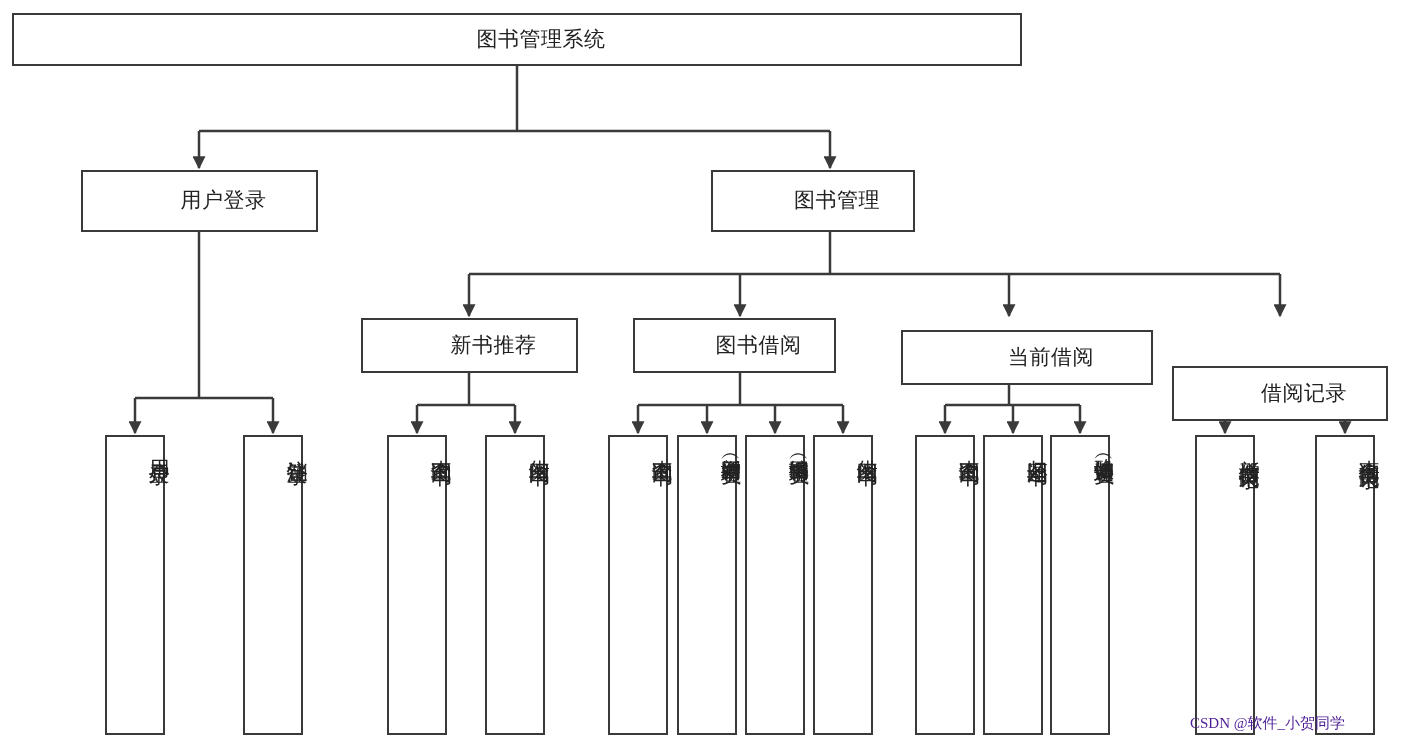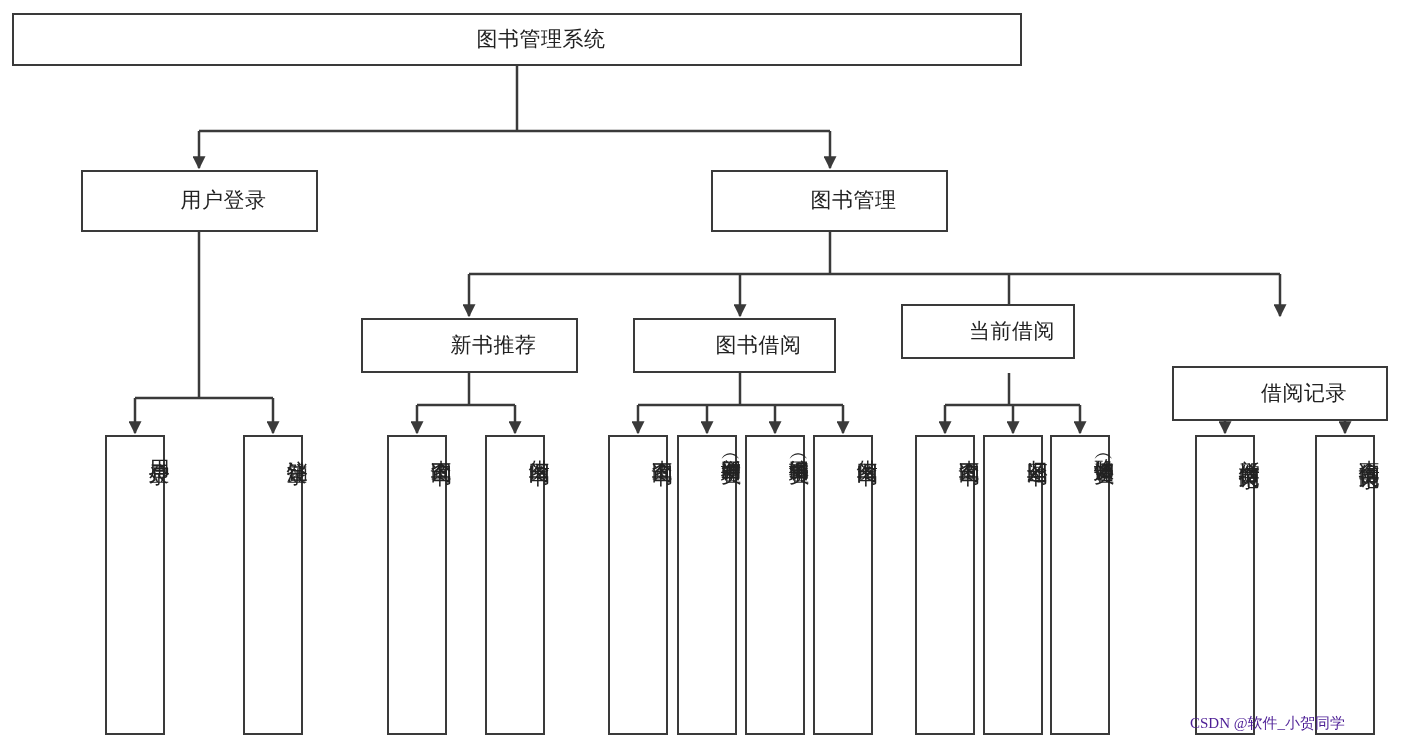--- a/index.html
+++ b/index.html
@@ -136,31 +136,31 @@
     </g>
   </svg>
 
   <div class="node horiz" style="left: 12px; top: 13px; width: 1010px; height: 53px;">
     <span class="label">图书管理系统</span>
   </div>
 
   <div class="node horiz" style="left: 81px; top: 170px; width: 237px; height: 62px;">
     <span class="label">用户登录</span>
   </div>
-  <div class="node horiz" style="left: 711px; top: 170px; width: 237px; height: 62px;">
+  <div class="node horiz" style="left: 711px; top: 170px; width: 204px; height: 62px;">
     <span class="label">图书管理</span>
   </div>
 
   <div class="node horiz" style="left: 361px; top: 318px; width: 217px; height: 55px;">
     <span class="label">新书推荐</span>
   </div>
   <div class="node horiz" style="left: 633px; top: 318px; width: 203px; height: 55px;">
     <span class="label">图书借阅</span>
   </div>
-  <div class="node horiz" style="left: 901px; top: 304px; width: 174px; height: 55px;">
+  <div class="node horiz" style="left: 901px; top: 330px; width: 252px; height: 55px;">
     <span class="label">当前借阅</span>
   </div>
   <div class="node horiz" style="left: 1172px; top: 318px; width: 216px; height: 55px; margin-top: 48px;">
     <span class="label">借阅记录</span>
   </div>
 
   <div class="node vert" style="left: 105px; top: 435px; width: 60px; height: 300px;">
     <span class="label">用户登录</span>
   </div>
   <div class="node vert" style="left: 243px; top: 435px; width: 60px; height: 300px;">

